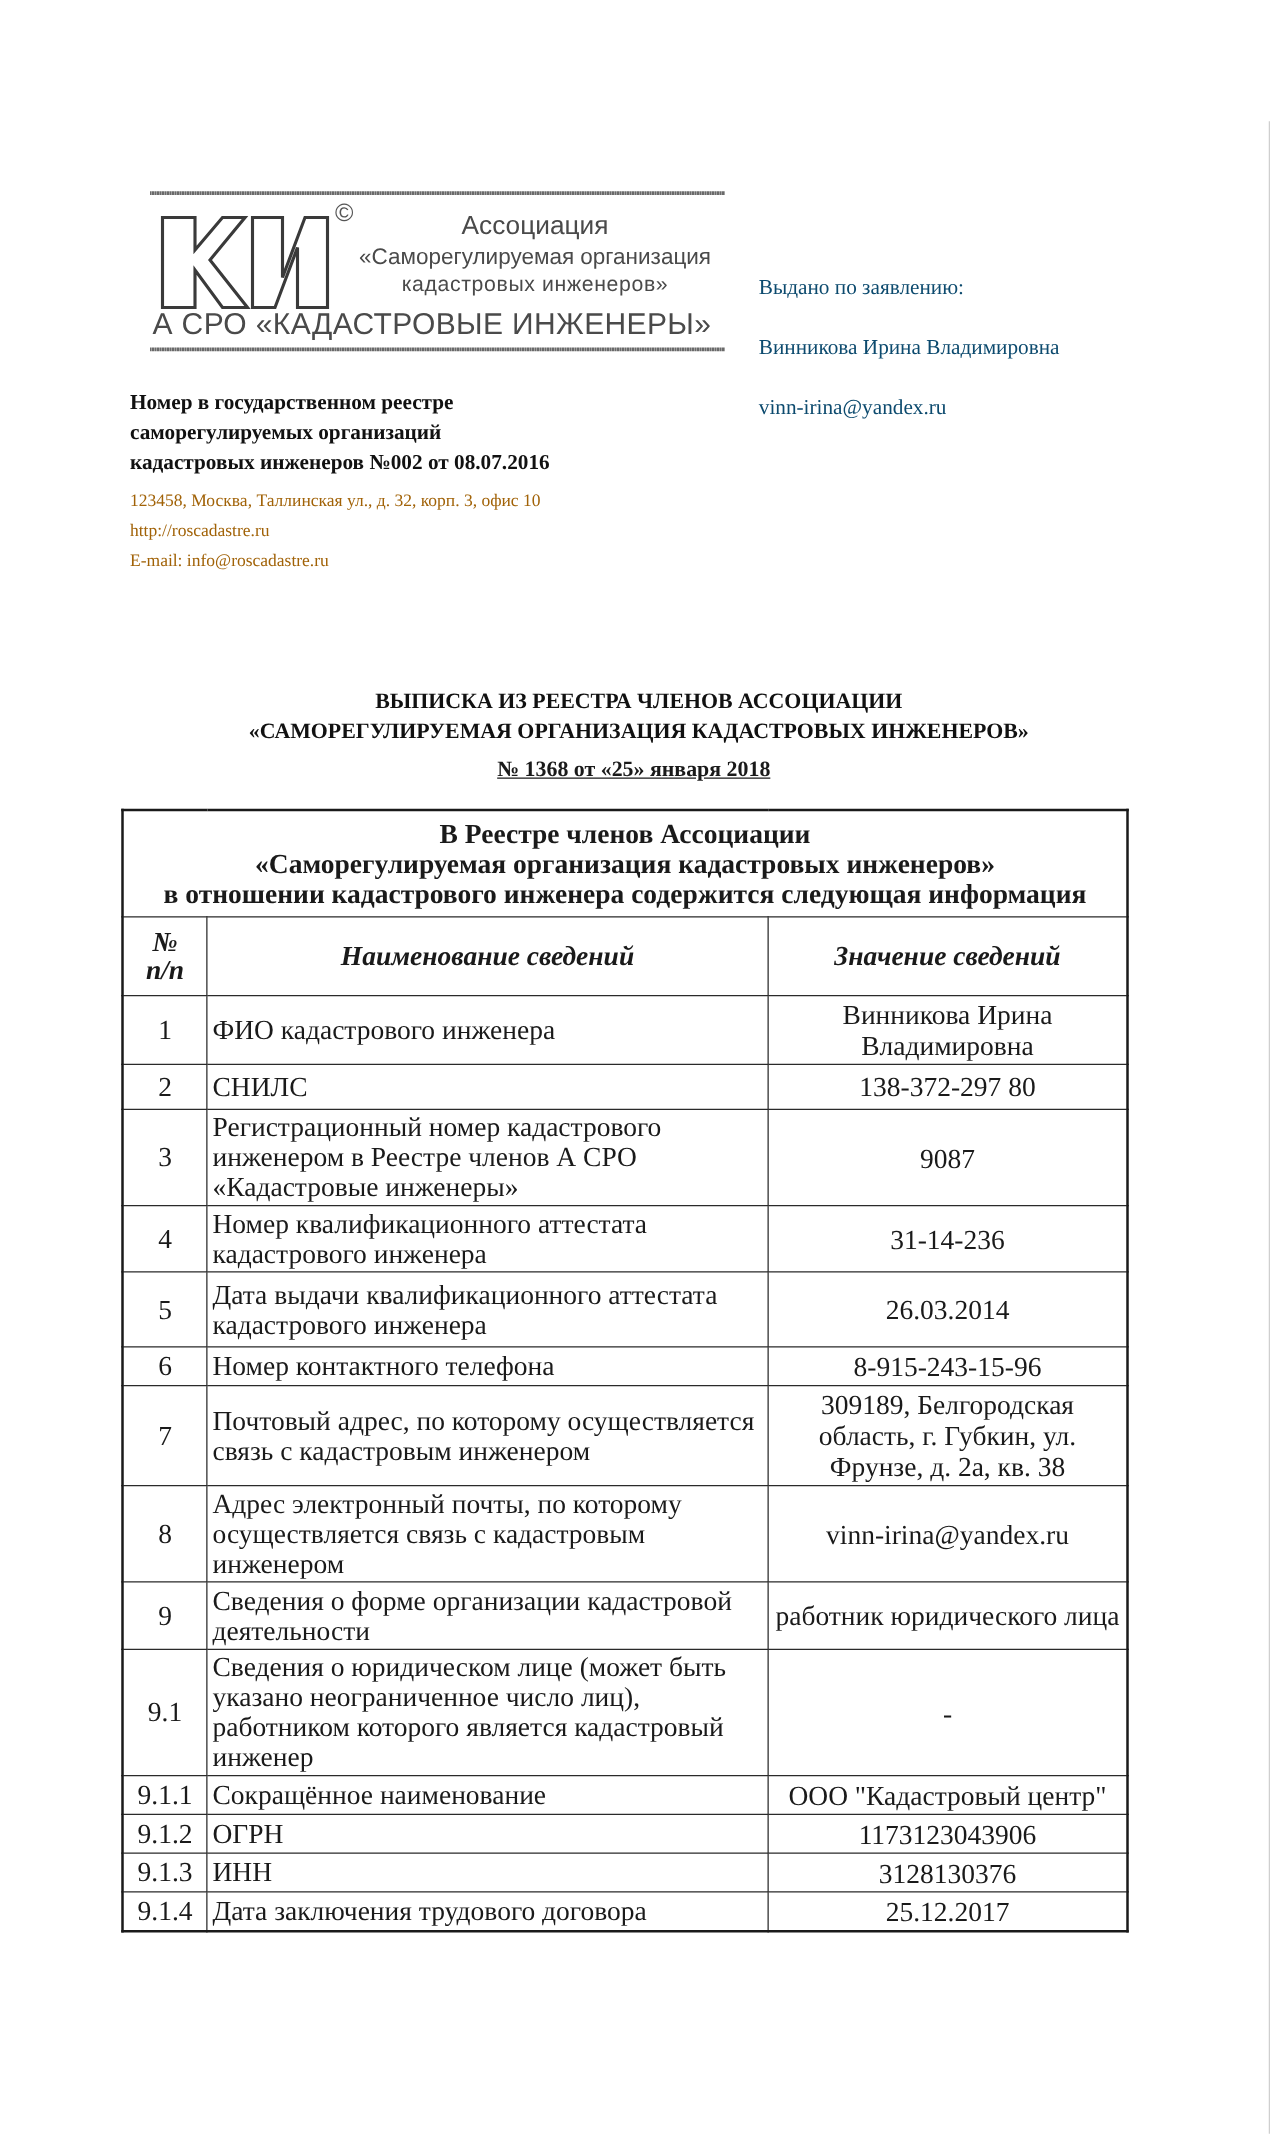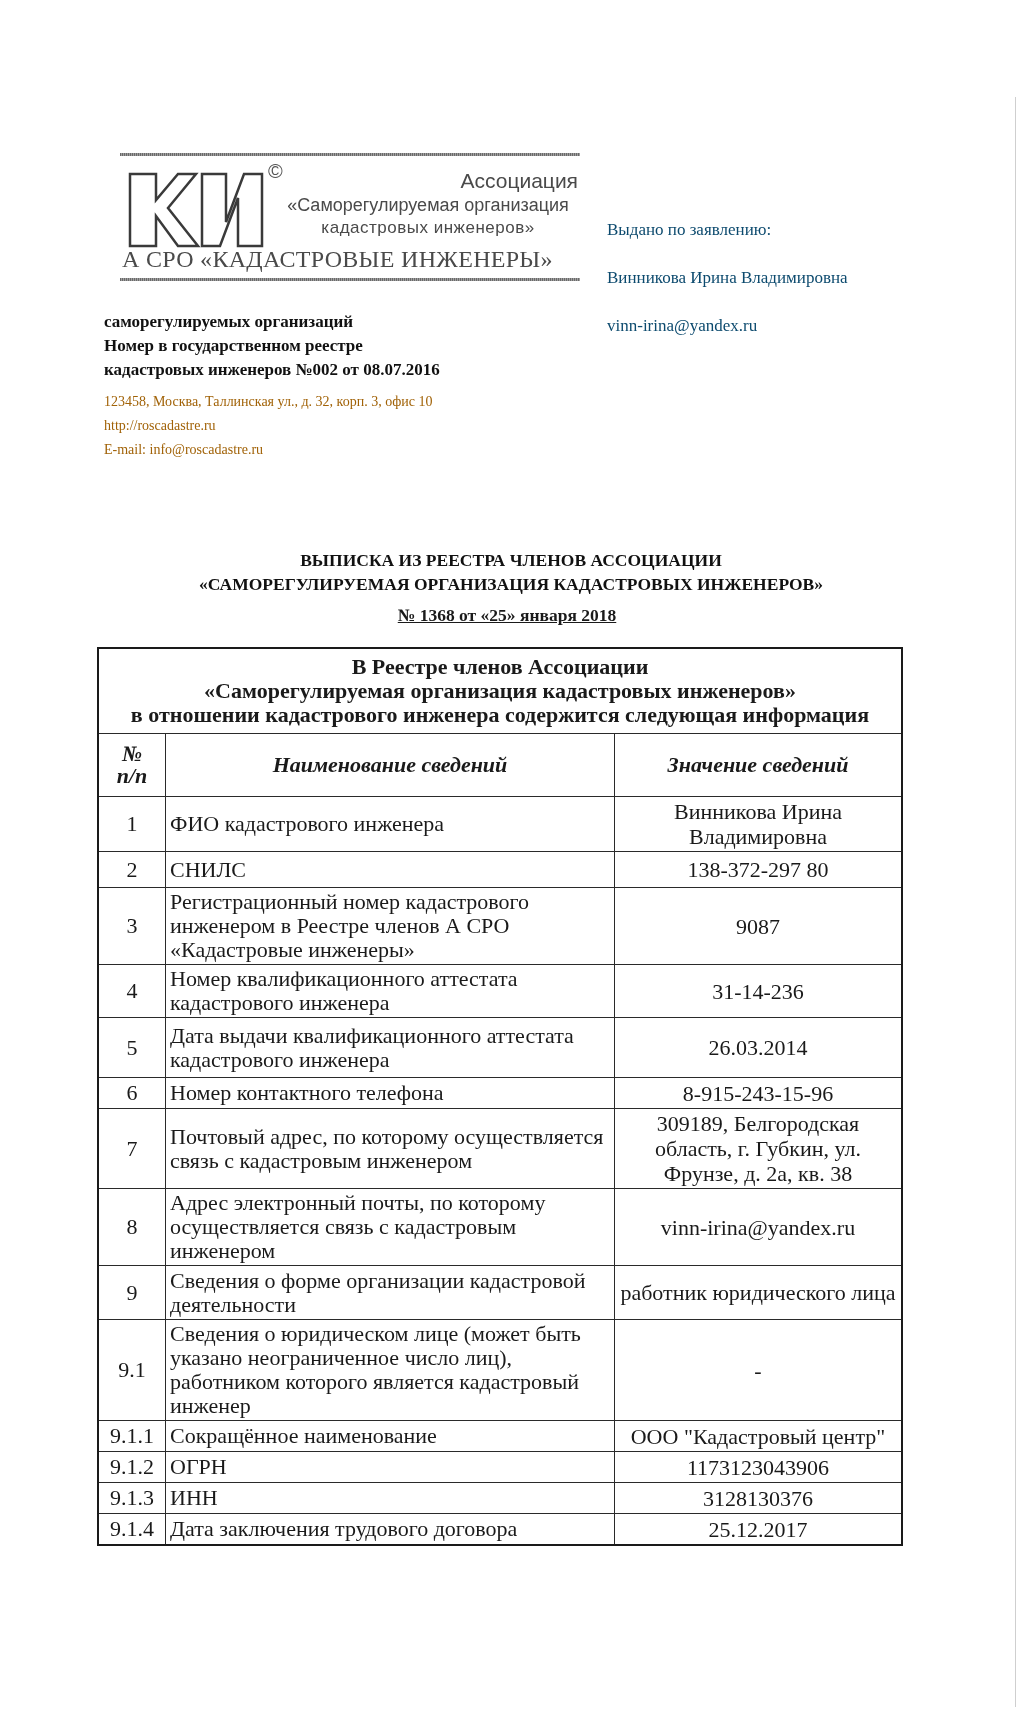--- a/index.html
+++ b/index.html
@@ -9,24 +9,24 @@
     }
     .edge-line { position: absolute; left: 1015px; top: 97px; width: 1px; height: 1610px; background: #cfcfcf; }
 
     
     .logo { position: absolute; left: 108px; top: 150px; width: 470px; height: 140px; }
     .logo .rule-top { position: absolute; left: 12px; top: 3px; width: 460px; height: 3px; background: repeating-linear-gradient(90deg,#6a6a6a 0 1px,#a0a0a0 1px 2px); }
     .logo .rule-bottom { position: absolute; left: 12px; top: 128px; width: 460px; height: 3px; background: repeating-linear-gradient(90deg,#6a6a6a 0 1px,#a0a0a0 1px 2px); }
     .logo .mark { position: absolute; left: 18px; top: 20px; width: 140px; height: 80px; }
     .logo .copyright { position: absolute; left: 160px; top: 10px; font-family: "Liberation Sans", sans-serif; font-size: 20px; color: #555; }
     .logo .assoc { position: absolute; left: 170px; top: 18px; width: 300px; text-align: center; font-family: "Liberation Sans", sans-serif; color: #4a4a4a; }
-    .logo .assoc .l1 { font-size: 21px; line-height: 26px; text-align: right; }
+    .logo .assoc .l1 { font-size: 21px; line-height: 26px; }
     .logo .assoc .l2 { font-size: 18px; line-height: 23px; }
     .logo .assoc .l3 { font-size: 17px; line-height: 22px; letter-spacing: 0.5px; }
-    .logo .big { position: absolute; left: 14px; top: 96px; font-family: Liberation Serif, serif; font-size: 24px; color: #4a4a4a; letter-spacing: 0.3px; white-space: nowrap; }
+    .logo .big { position: absolute; left: 14px; top: 96px; font-family: Liberation Sans, sans-serif; font-size: 24px; color: #4a4a4a; letter-spacing: 0.3px; white-space: nowrap; }
 
     .issued { position: absolute; left: 607px; top: 218px; font-size: 17px; line-height: 24px; color: #0c4a6e; }
     .issued div { margin-bottom: 24px; }
 
     .registry { position: absolute; left: 104px; top: 310px; font-size: 17px; line-height: 24px; font-weight: bold; color: #111; }
     .contacts { position: absolute; left: 104px; top: 390px; font-size: 14px; line-height: 24px; color: #a16207; width: 440px; }
 
     .doc-title { position: absolute; left: 0; width: 1022px; top: 548px; text-align: center; font-weight: bold; font-size: 17.5px; line-height: 24px; color: #111; }
     .doc-number { position: absolute; left: 0; width: 1014px; top: 605px; text-align: center; font-weight: bold; font-size: 17.5px; }
     .doc-number span { text-decoration: underline; }
@@ -63,22 +63,22 @@
   <div class="rule-bottom"></div>
 </div>
 
 <div class="issued">
   <div>Выдано по заявлению:</div>
   <div>Винникова Ирина Владимировна</div>
   <div>vinn-irina@yandex.ru</div>
 </div>
 
 <div class="registry">
+  <div>Номер в государственном реестре</div>
   <div>саморегулируемых организаций</div>
-  <div>Номер в государственном реестре</div>
   <div>кадастровых инженеров №002 от 08.07.2016</div>
 </div>
 
 <div class="contacts">
   <div>123458, Москва, Таллинская ул., д. 32, корп. 3, офис 10</div>
   <div>http://roscadastre.ru</div>
   <div>E-mail: info@roscadastre.ru</div>
 </div>
 
 <div class="doc-title">

